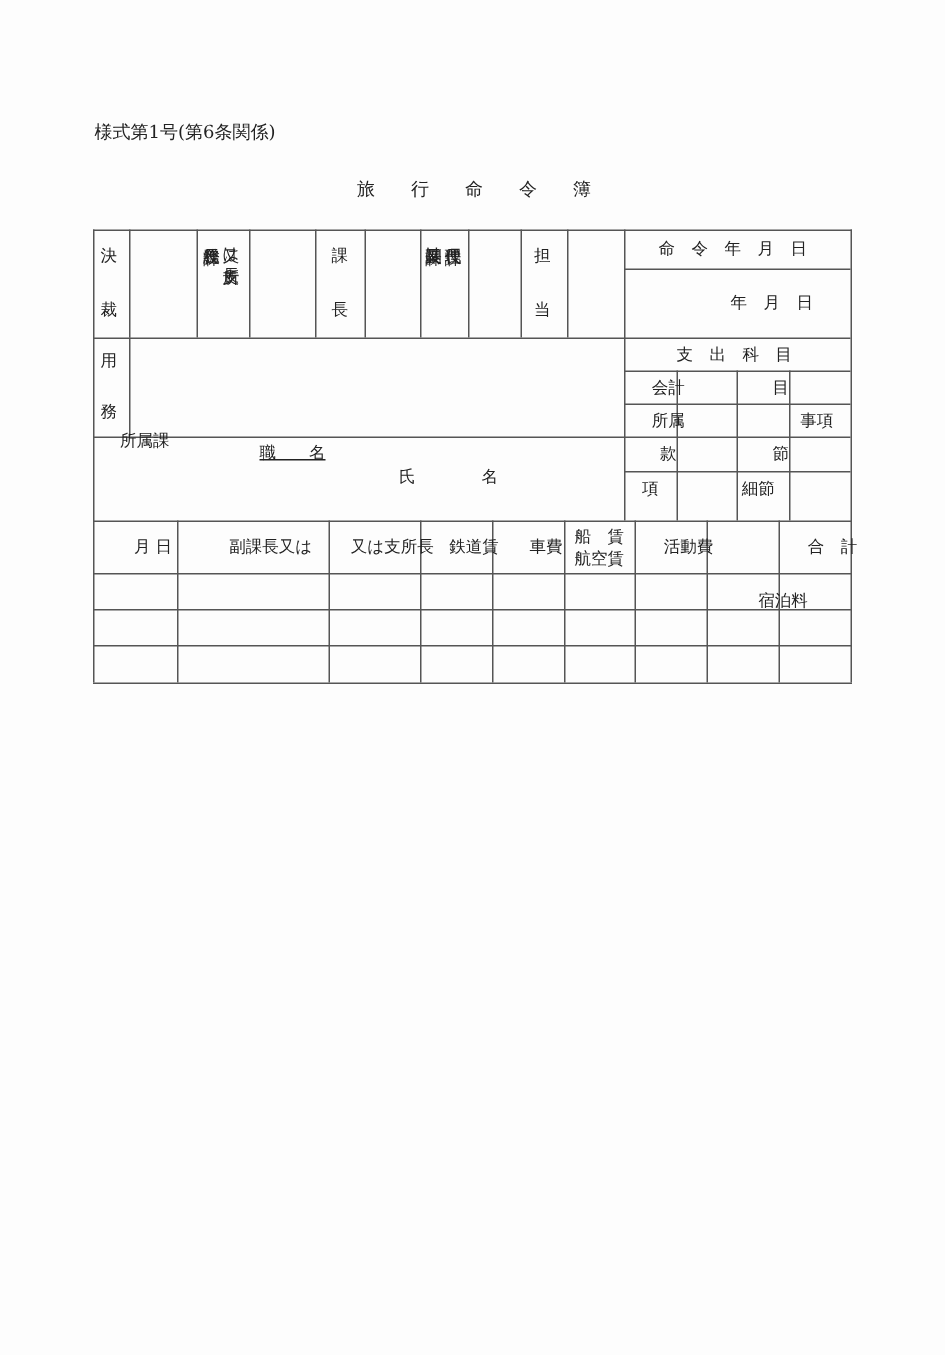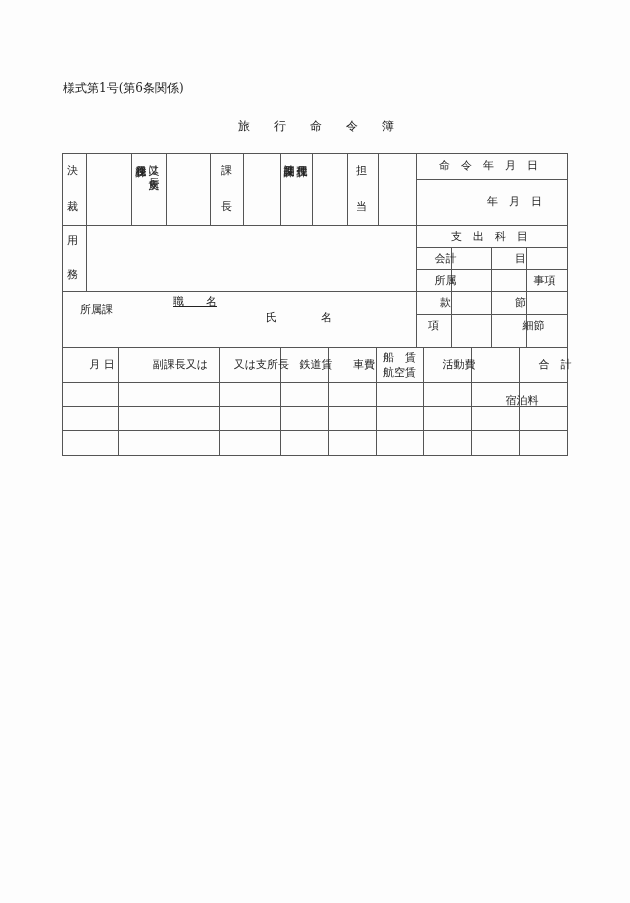--- a/index.html
+++ b/index.html
@@ -108,24 +108,24 @@
   <div class="cell" style="left:491px;top:269px;width:35px;height:22px;margin-left:24px;">事項</div>
   <div class="abs" style="left:527px;top:270px;width:40px;height:21px;"></div>
 
   <div class="cell" style="left:416px;top:291px;width:35px;height:23px;">款</div>
   <div class="abs" style="left:452px;top:292px;width:39px;height:22px;"></div>
   <div class="cell" style="left:491px;top:291px;width:35px;height:23px;">節</div>
   <div class="abs" style="left:527px;top:292px;width:40px;height:22px;"></div>
 
   <div class="t c" style="left:416px;top:320px;width:35px;">項</div>
   <div class="abs" style="left:452px;top:315px;width:39px;height:32px;"></div>
-  <div class="t c" style="left:516px;top:320px;width:35px;text-align:center;">細節</div>
+  <div class="t c" style="left:488px;top:320px;width:35px;text-align:center;">細節</div>
   <div class="abs" style="left:527px;top:315px;width:40px;height:32px;"></div>
 
-  <div class="t" style="left:80px;top:304px;">所属課</div>
+  <div class="t" style="left:80px;top:288px;">所属課</div>
   <div class="t" style="left:173px;top:296px;text-decoration:underline;">職　　名</div>
   <div class="t" style="left:266px;top:312px;">氏　　　　名</div>
   <div class="abs" style="left:63px;top:310px;width:353px;height:37px;"></div>
 
   <div class="cell" style="left:62px;top:347px;width:56px;height:35px;">月 日</div>
   <div class="cell" style="left:118px;top:347px;width:101px;height:35px;">副課長又は</div>
   <div class="cell" style="left:219px;top:347px;width:61px;height:35px;">又は支所長</div>
   <div class="cell" style="left:280px;top:347px;width:48px;height:35px;">鉄道賃</div>
   <div class="cell" style="left:328px;top:347px;width:48px;height:35px;">車費</div>
   <div class="abs" style="left:376px;top:347px;width:47px;height:35px;display:flex;flex-direction:column;align-items:center;justify-content:center;font-size:11px;line-height:15px;">

